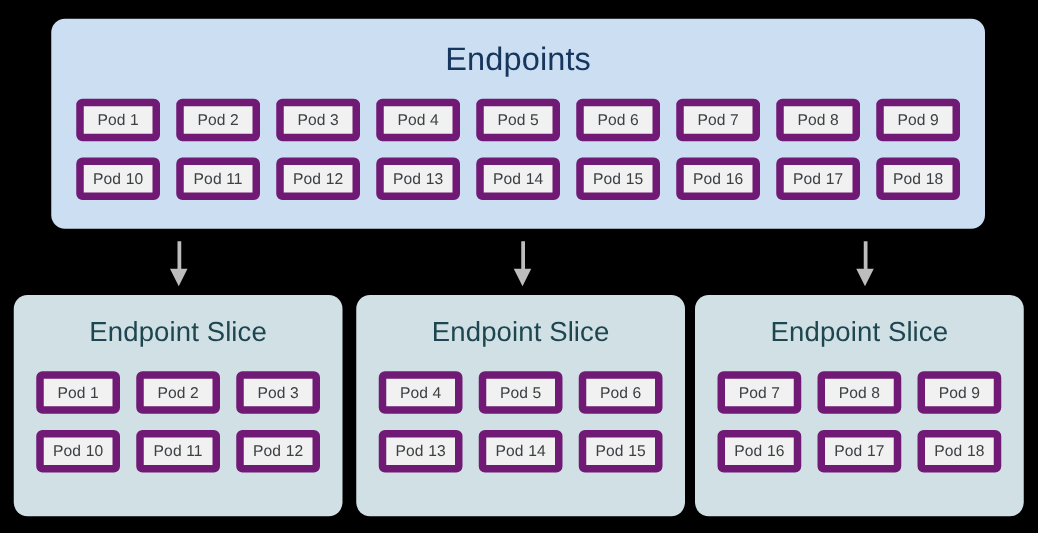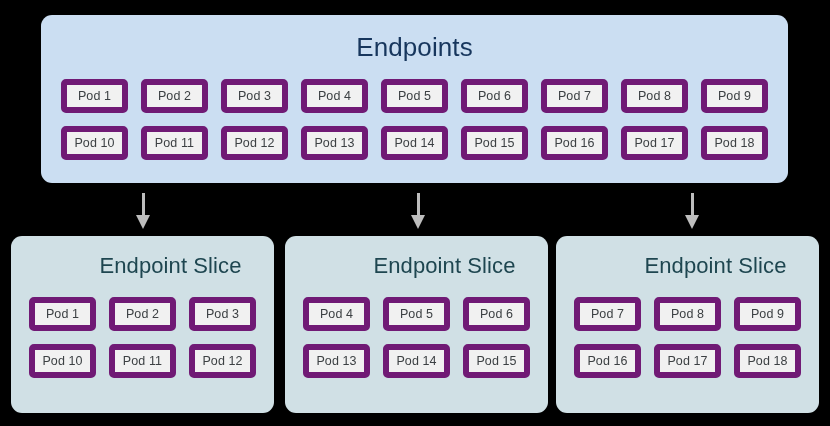--- a/index.html
+++ b/index.html
@@ -117,21 +117,20 @@
     position: absolute;
     left: 0;
     top: 17px;
     width: 100%;
     text-align: center;
     font-size: 22px;
     line-height: 26px;
     color: #1e4650;
     letter-spacing: 0.1px;
     font-weight: 400;
-    padding-left: 28px;
   }
   .slice-rows {
     position: absolute;
     left: 0;
     top: 61px;
     width: 100%;
   }
   .slice-row {
     display: flex;
     justify-content: center;

